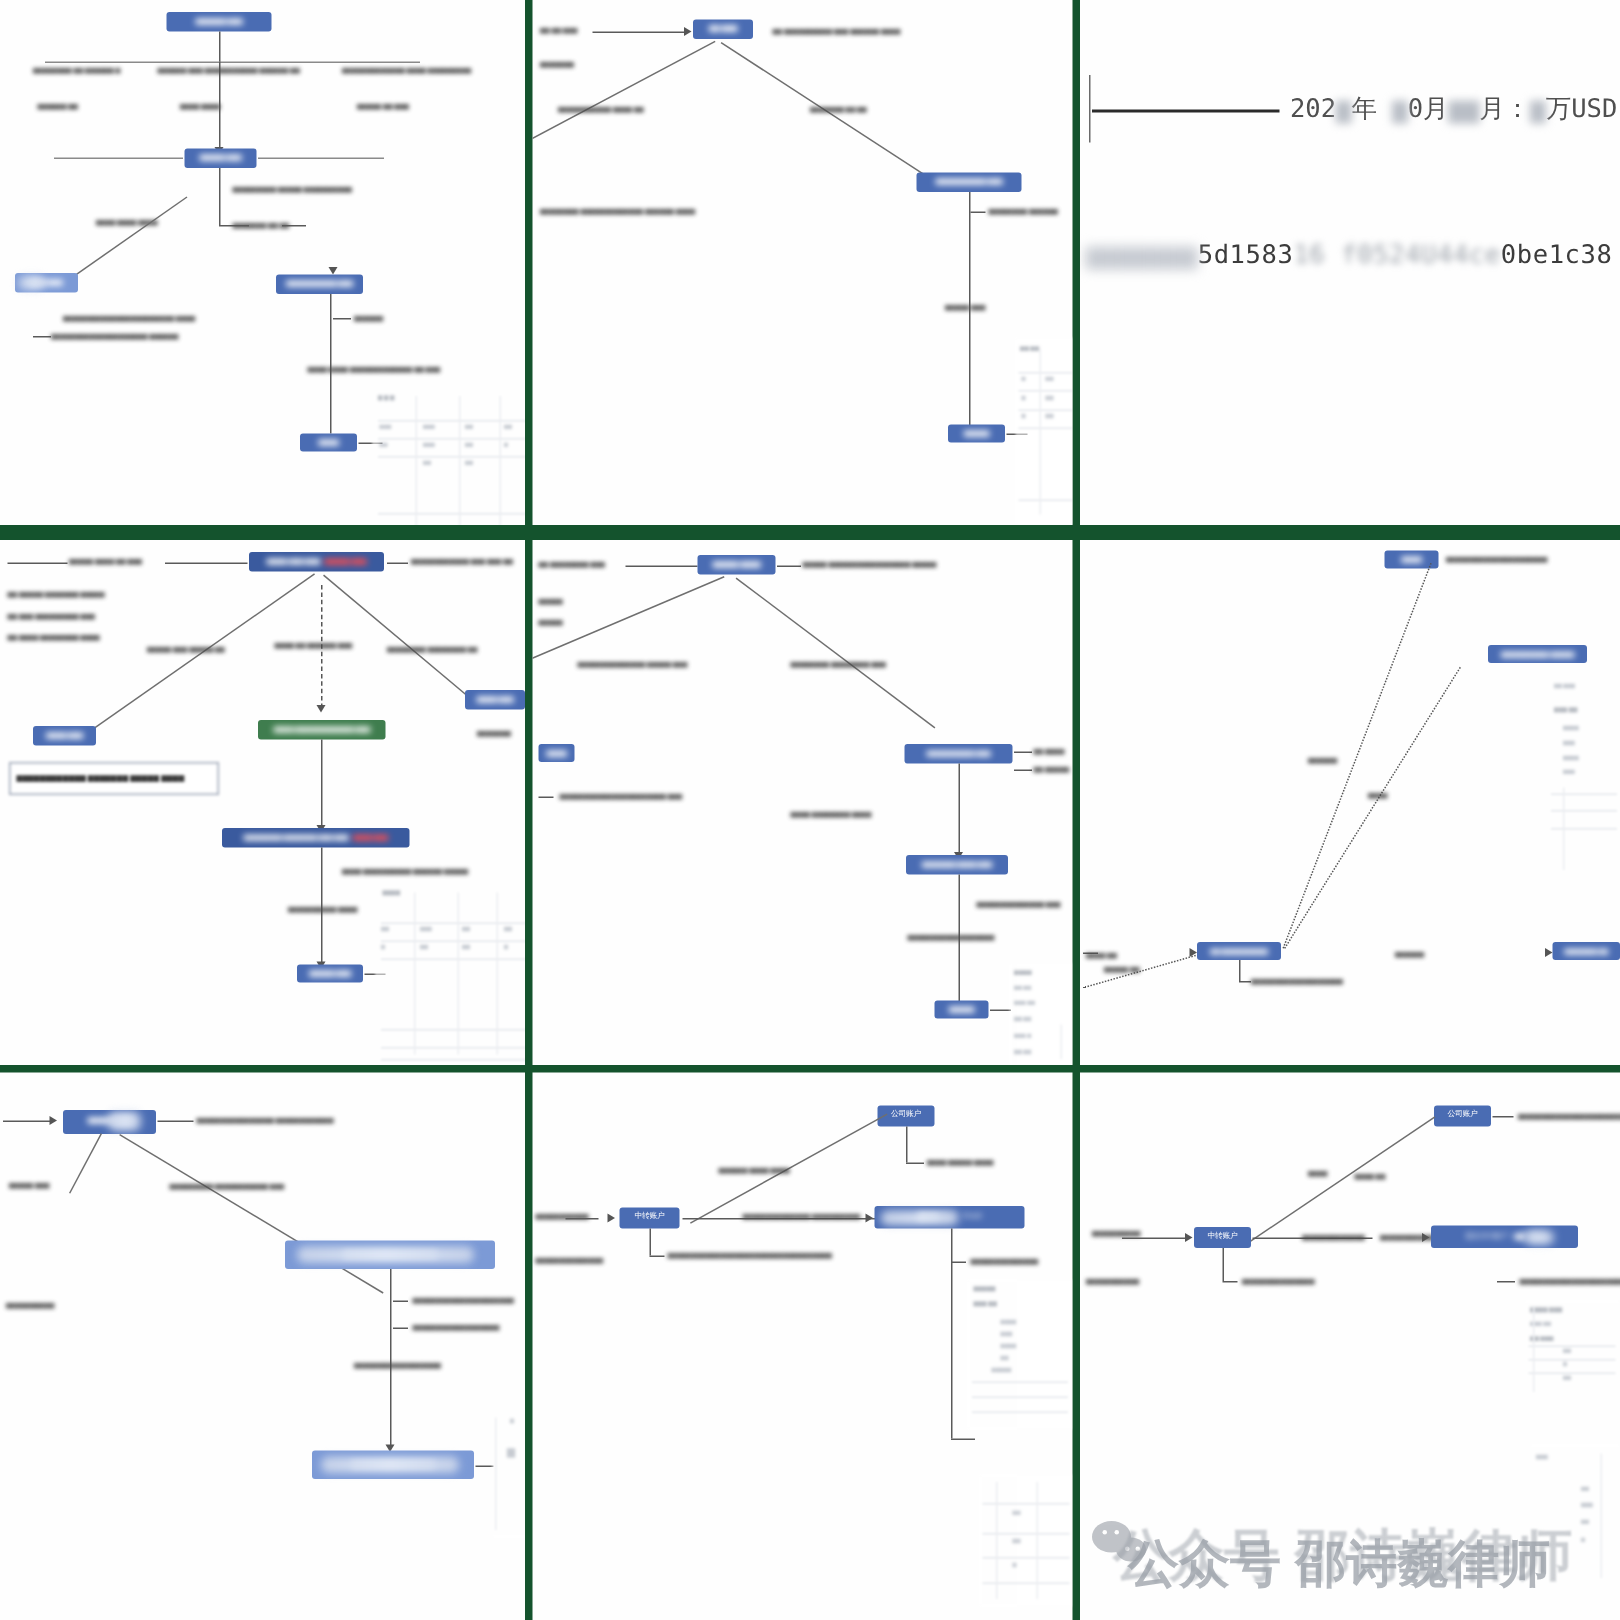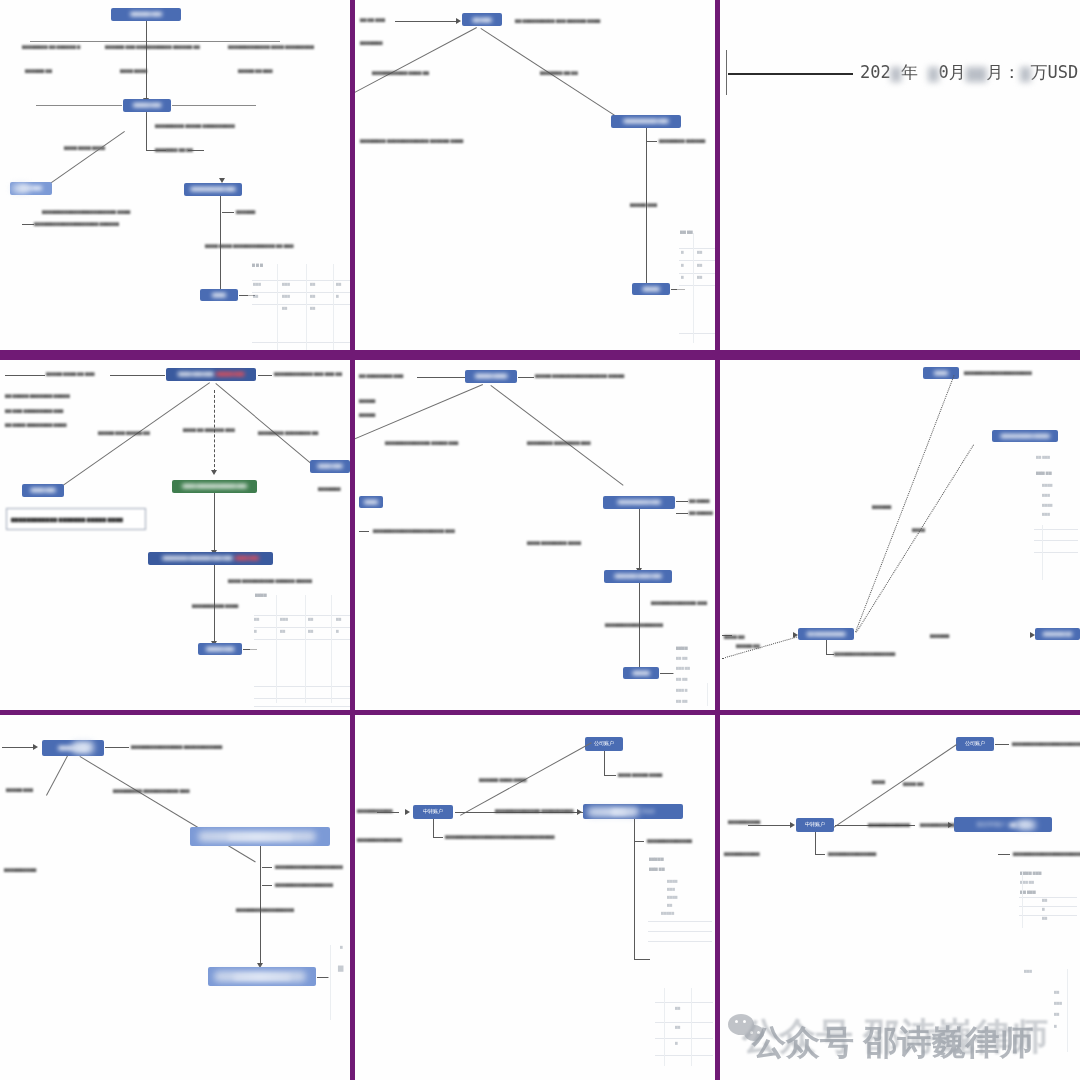--- a/index.html
+++ b/index.html
@@ -1,21 +1,21 @@
 <!DOCTYPE html>
 <html><head>
 <meta charset="utf-8">
 <style>
   html,body{margin:0;padding:0;background:#ffffff;}
   body{width:1080px;height:1080px;overflow:hidden;
        font-family:"Liberation Sans","DejaVu Sans",sans-serif;
        position:relative;}
 
   
-  .sheet{position:absolute;inset:0;background:#701a75;padding-left:20px;}
+  .sheet{position:absolute;inset:0;background:#14532d;padding-left:20px;}
   .panel{position:absolute;overflow:hidden;background:#fefefe;}
 
   
   .node{position:absolute;border-radius:2px;color:#ffffff;
         display:flex;align-items:center;justify-content:center;
         text-align:center;line-height:1.05;letter-spacing:-.2px;
         white-space:nowrap;box-sizing:border-box;padding:0 3px;}
   .node.blue   {background:#4a6cb3;}
   .node.deep   {background:#3a5a9e;}
   .node.green  {background:#3f7d4e;}
@@ -204,20 +204,23 @@
   </div>
 </div>
 
 <div class="panel" style="left:720px;top:0;width:360px;height:350px;">
   <div class="stmt-tick" style="left:6px;top:50px;height:45px;"></div>
   <div class="stmt-rule" style="left:8px;top:73px;width:125px;"></div>
   <div class="stmt-line" style="left:140px;top:61px;font-size:17px;">
     <span>202</span><span class="bl">▆</span><span>年 </span><span class="bl">▆</span><span>0月</span><span class="bl">▆▆</span><span>月：</span><span class="bl">▆</span><span class="bl2">万USD</span>
   </div>
 
+  <div class="hash" style="left:4px;top:160px;">
+    <span class="bl">▆▆▆▆▆▆▆</span><span>5d1583</span><span class="bl2">16 f0524U44ce</span><span>0be1c38</span>
+  </div>
 </div>
 
 <div class="panel" style="left:0;top:360px;width:350px;height:350px;">
   <div class="ln h" style="left:5px;top:15px;width:40px;"></div>
   <div class="anno sm" style="left:46px;top:11px;">▆▆▆▆▆ ▆▆▆▆ ▆▆ ▆▆▆</div>
   <div class="ln h" style="left:110px;top:15px;width:55px;"></div>
   <div class="node deep" style="left:166px;top:8px;width:90px;height:13px;font-size:4.6px;gap:3px;">
     <span class="blurtxt">▆▆▆▆ ▆▆▆ ▆▆▆</span>
         <span class="blurtxt red">▆▆▆▆▆ ▆▆▆</span>
   </div>

